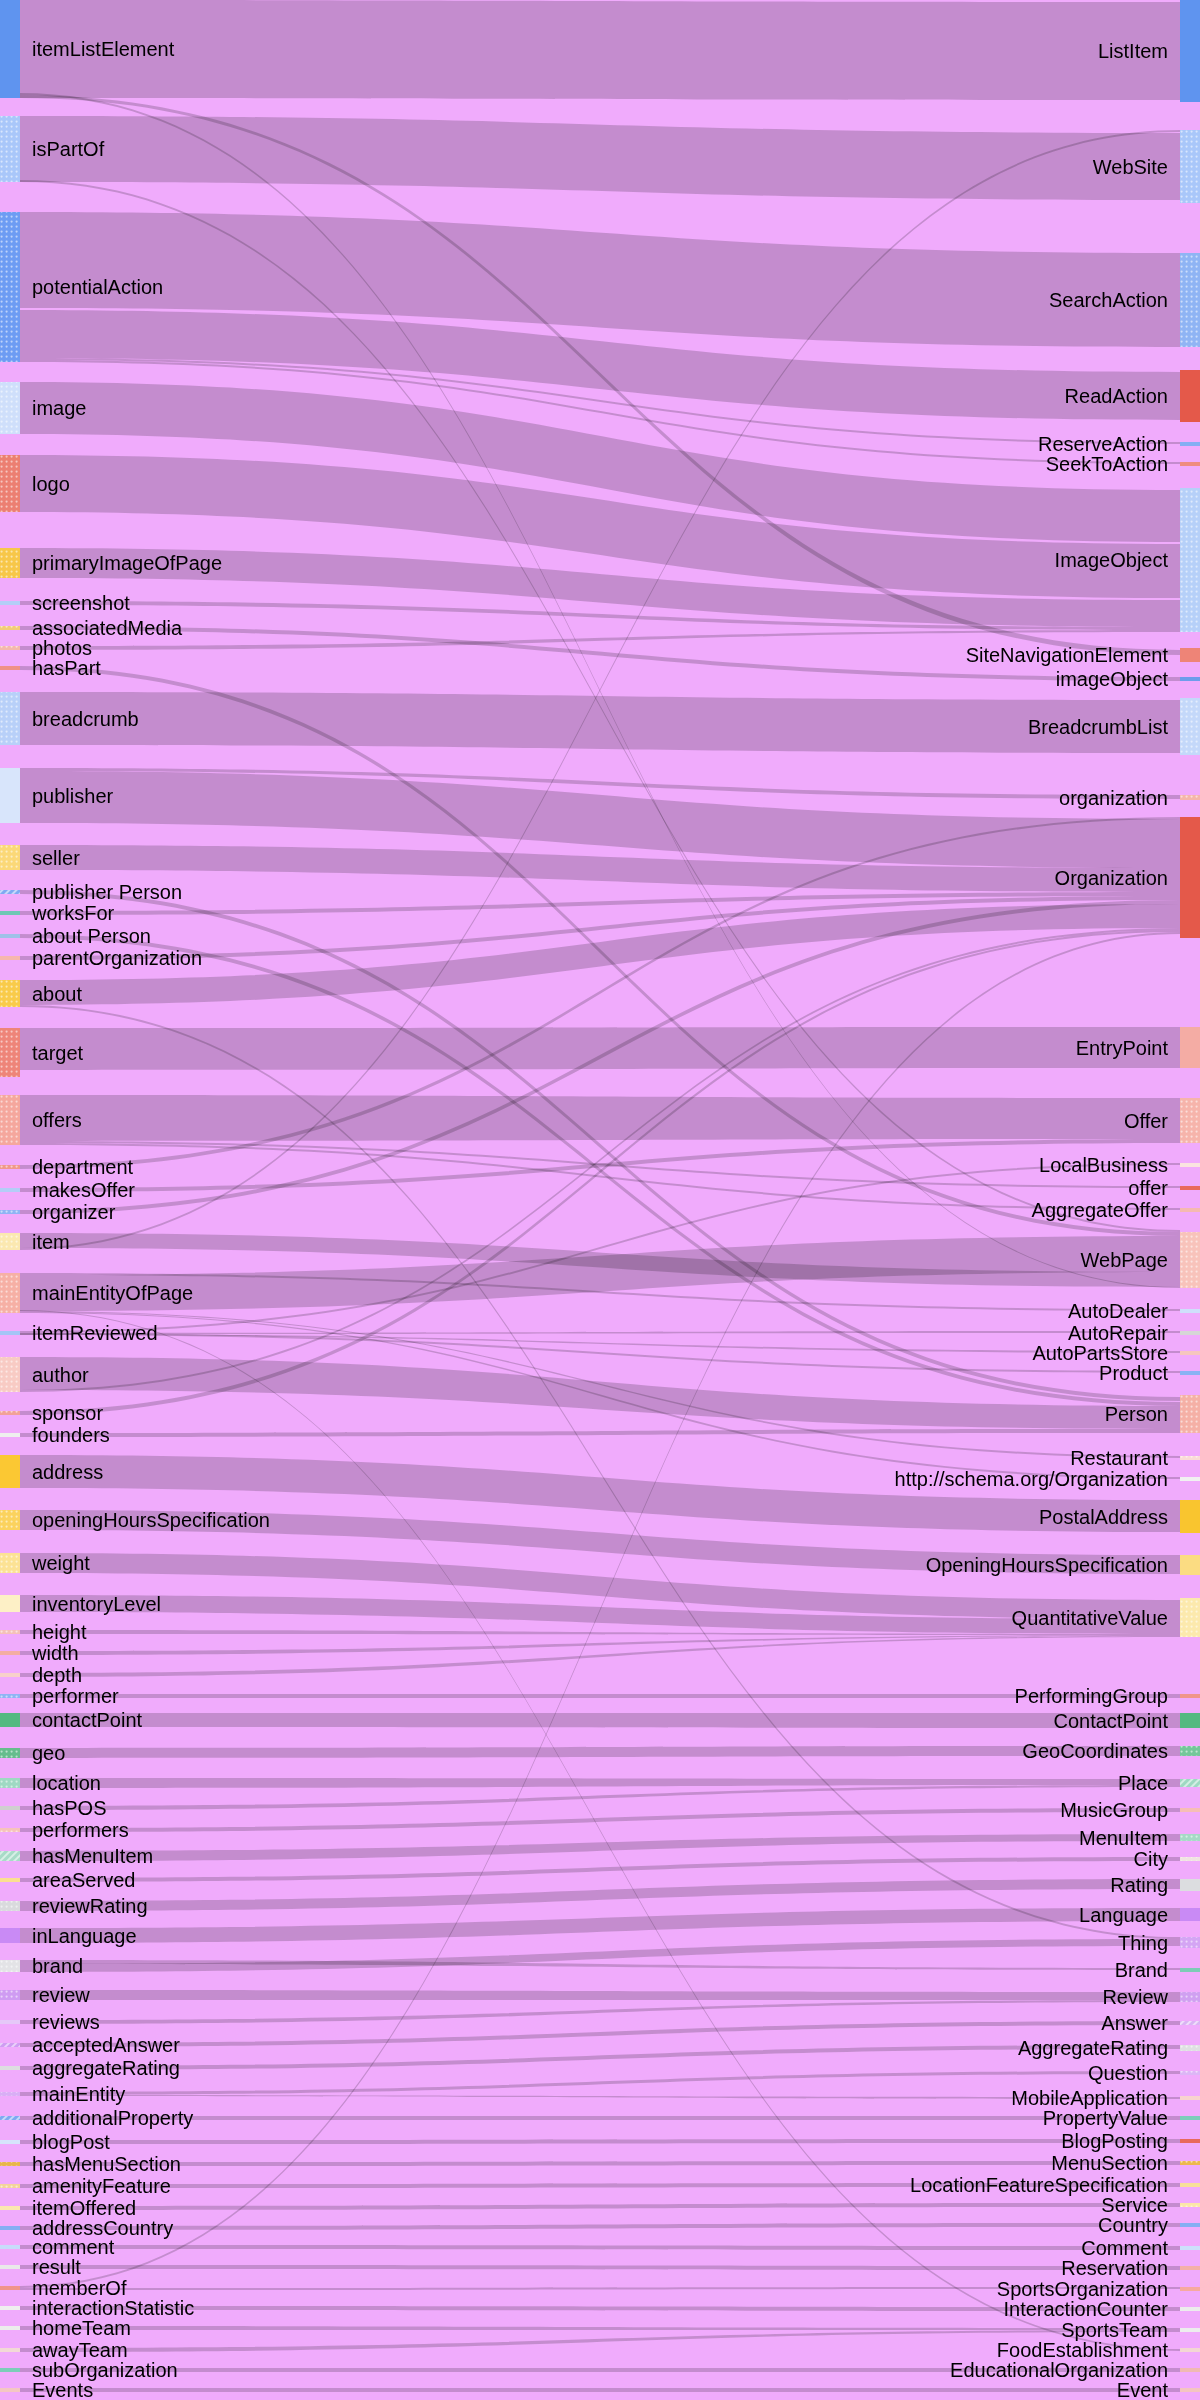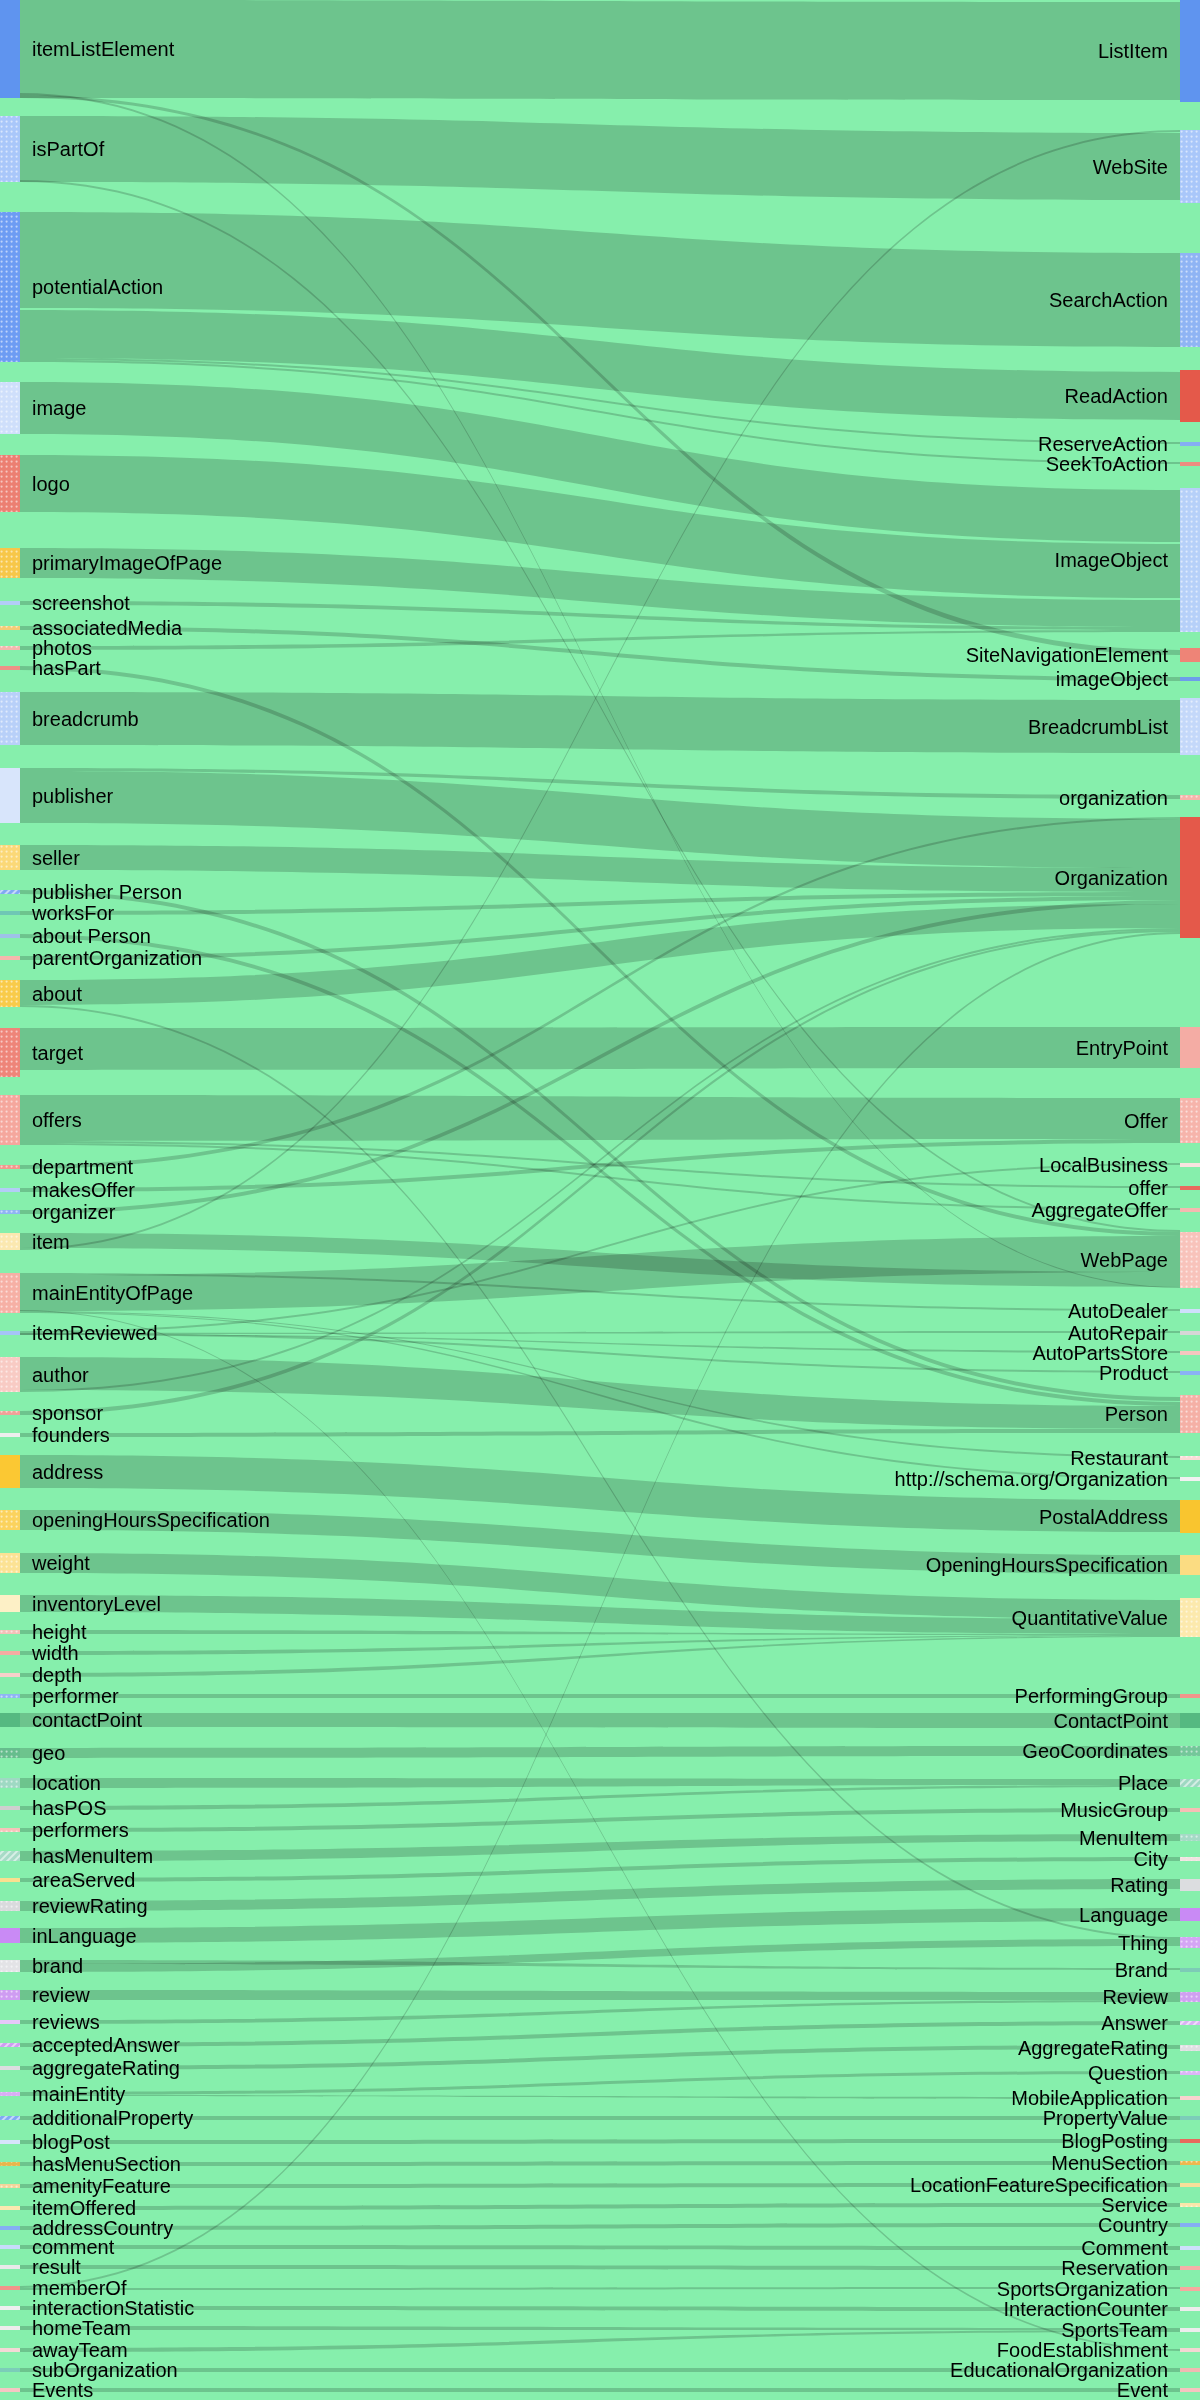--- a/index.html
+++ b/index.html
@@ -1,17 +1,17 @@
 <!DOCTYPE html>
 <html><head>
 <meta charset="utf-8">
 <style>
   html,body{margin:0;padding:0;background:#ffffff;}
   body{font-family:"Liberation Sans","DejaVu Sans",sans-serif;}
-  #stage{position:relative;width:1200px;height:2400px;background:#86efac;overflow:hidden;}
+  #stage{position:relative;width:1200px;height:2400px;background:#f0abfc;overflow:hidden;}
   svg{display:block;}
   text{font-family:"Liberation Sans","DejaVu Sans",sans-serif;fill:#000;}
 </style>
 </head>
 <body>
 
 <div id="stage">
   <svg id="sankey" width="1200" height="2400" viewBox="0 0 1200 2400">
     <defs>
       <pattern id="dots" width="5" height="5" patternUnits="userSpaceOnUse">

